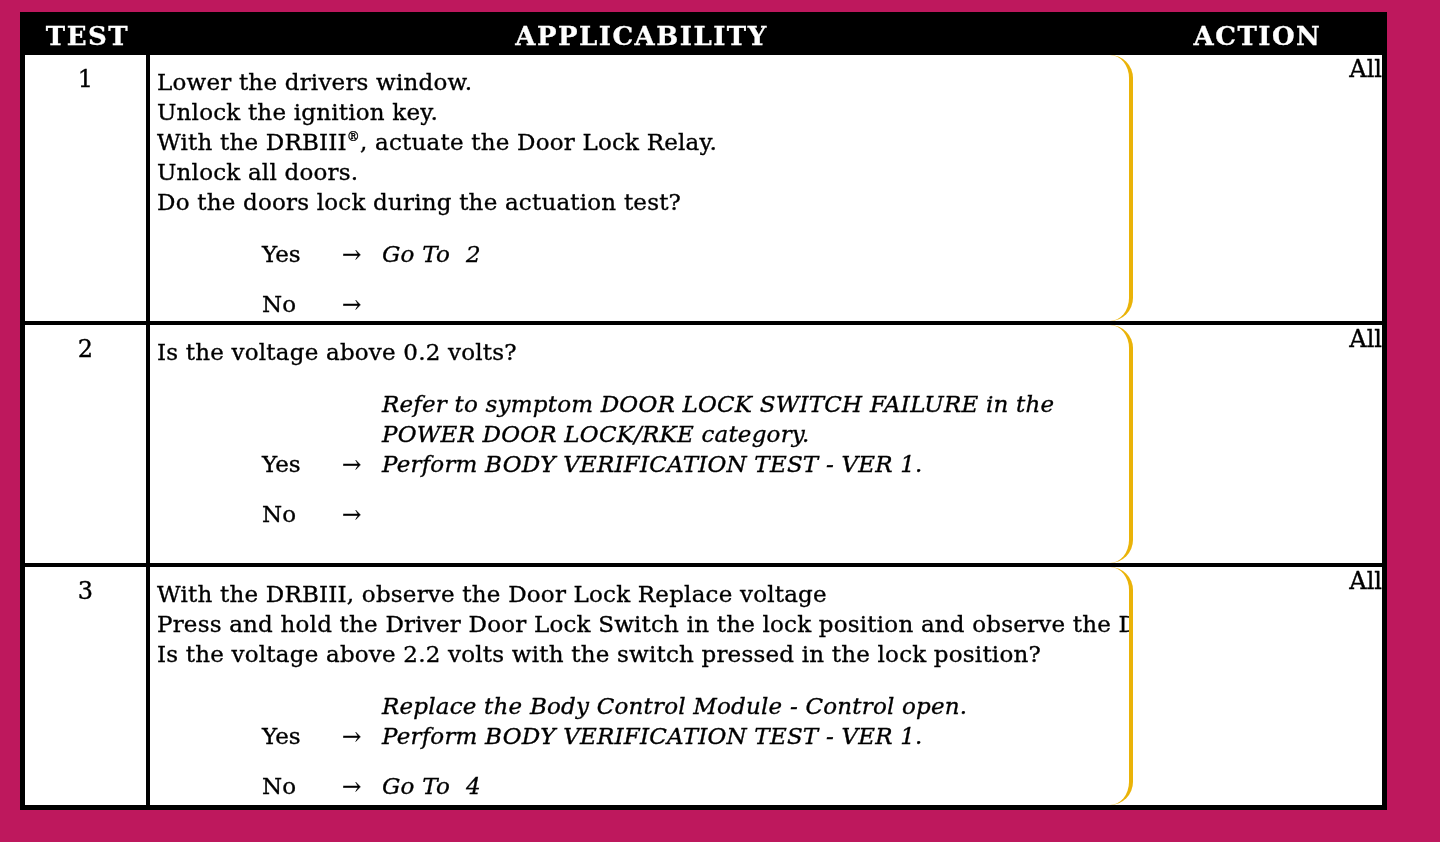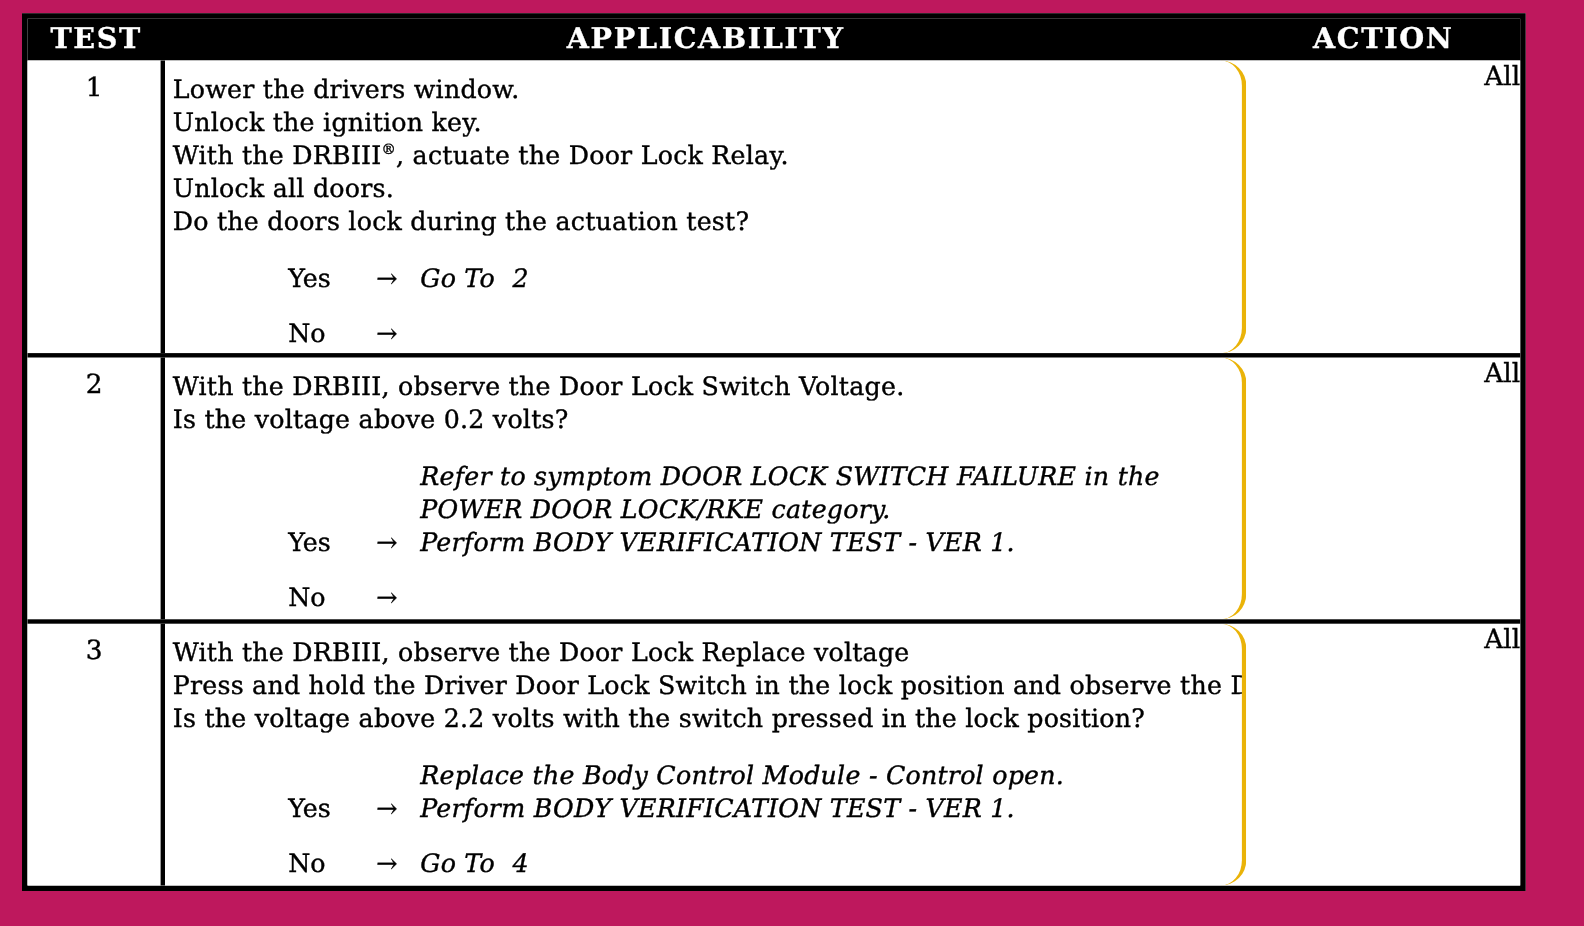--- a/index.html
+++ b/index.html
@@ -130,21 +130,20 @@
       <span>All</span>
     </div>
   </div>
 
   <div class="data-row r2">
     <div class="cell cell-test">
       <span>2</span>
     </div>
     <div class="cell cell-action">
       <div>
-              <div class="action-line">With the DRBIII, observe the Door Lock Switch Voltage.</div>
               <div class="action-line">Is the voltage above 0.2 volts?</div>
             </div>
       <div>
               <div class="branch">
                 <span class="branch-label">Yes</span>
                 <span class="branch-arrow">→</span>
                 <div class="branch-text">
                   <div class="branch-line">Refer to symptom DOOR LOCK SWITCH FAILURE in the</div>
                   <div class="branch-line">POWER DOOR LOCK/RKE category.</div>
                   <div class="branch-line">Perform BODY VERIFICATION TEST - VER 1.</div>

